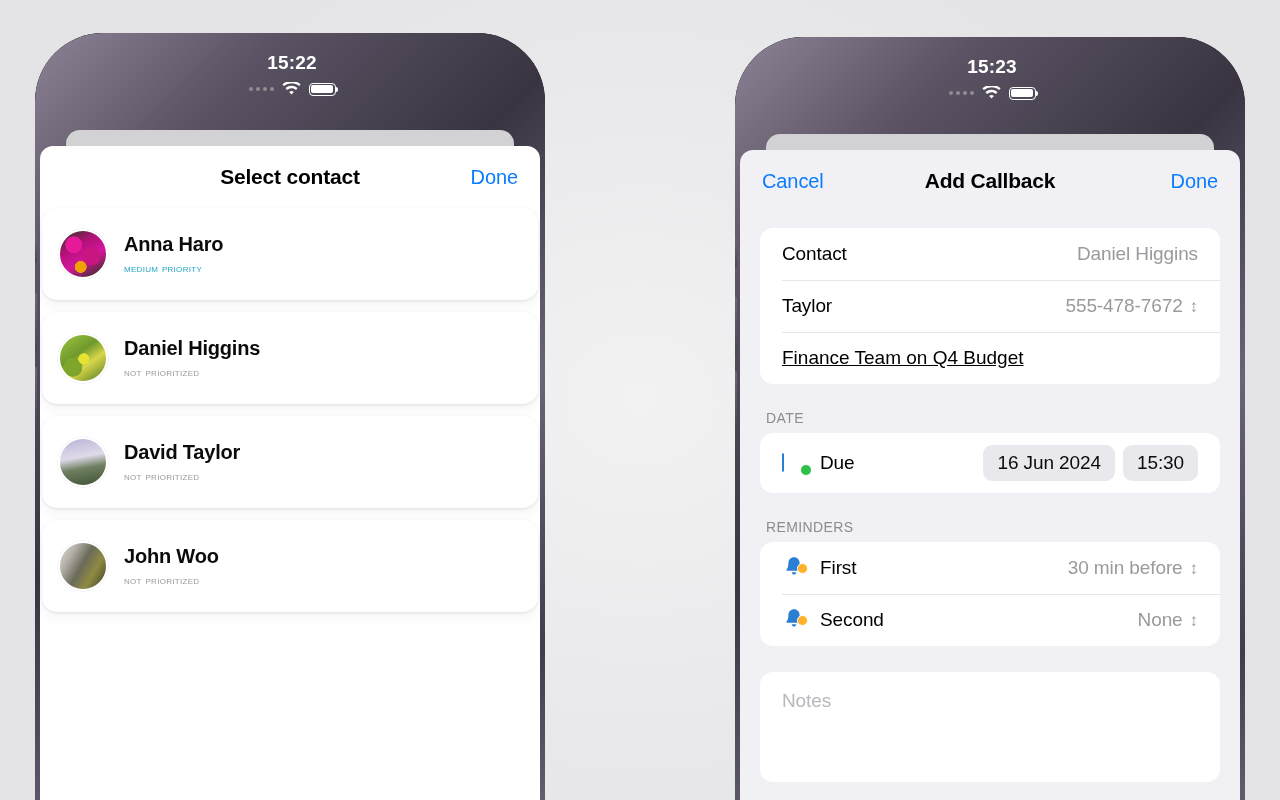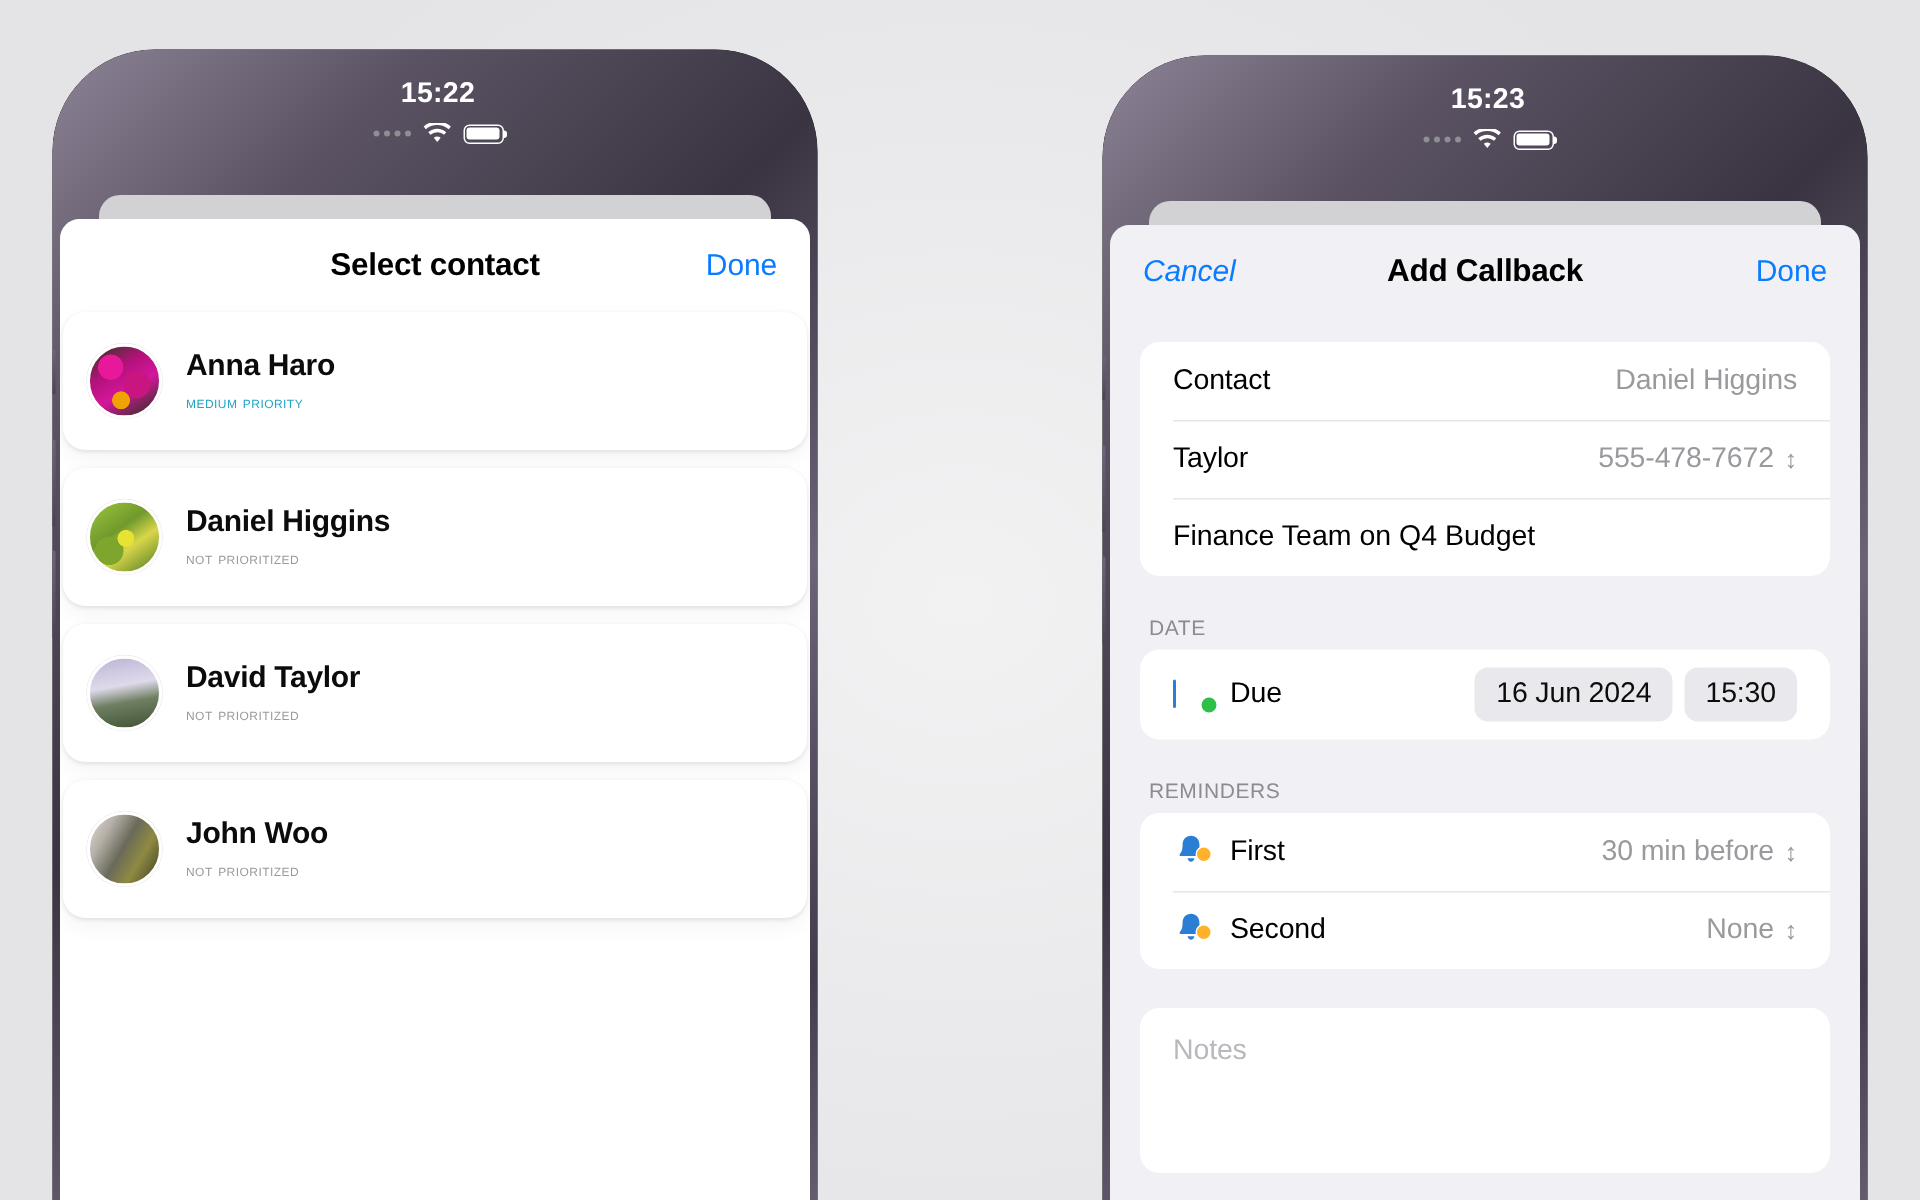--- a/index.html
+++ b/index.html
@@ -106,21 +106,21 @@
     position: absolute; left: 0; right: 0; text-align: center;
     font-size: 21px; font-weight: 700; color: #000;
     letter-spacing: -.2px;
     pointer-events: none;
   }
   .nav-btn {
     font-size: 20px; color: #0a7cff; background: none; border: 0;
     font-family: inherit; cursor: pointer; padding: 0;
     letter-spacing: -.1px;
   }
-  .nav-left  { margin-right: auto; z-index: 2; font-style: italic; }
+  .nav-left  { margin-right: auto; z-index: 2; }
   .nav-right { margin-left: auto; z-index: 2; }
 
   
   .section-head {
     display: flex; align-items: baseline; justify-content: space-between;
     padding: 12px 24px 8px 24px;
   }
   .section-head .title {
     font-size: 19px; font-weight: 800; color: #000;
     font-variant: small-caps; text-transform: lowercase;
@@ -190,21 +190,21 @@
     content: ""; position: absolute; left: 22px; right: 0; top: 0;
     height: 1px; background: #e6e6e8;
   }
   .row-label { font-size: 19px; color: #000; letter-spacing: -.1px; }
   .row-value {
     margin-left: auto; font-size: 19px; color: #9a9a9e;
     display: flex; align-items: center; gap: 7px;
     letter-spacing: -.1px;
   }
   .stepper { font-size: 17px; color: #9a9a9e; line-height: 1; }
-  .row-plain { font-size: 19px; color: #000; }
+  .row-plain { font-size: 19px; color: #000; text-decoration: underline; }
 
   .gap { height: 26px; }
 
   
   .row-icon { width: 26px; margin-right: 12px; flex: none; position: relative; }
 
   .cal-icon {
     width: 24px; height: 22px; border-radius: 4px;
     background: #fff; border: 1.6px solid #2a7fd4; position: relative; overflow: hidden;
   }

